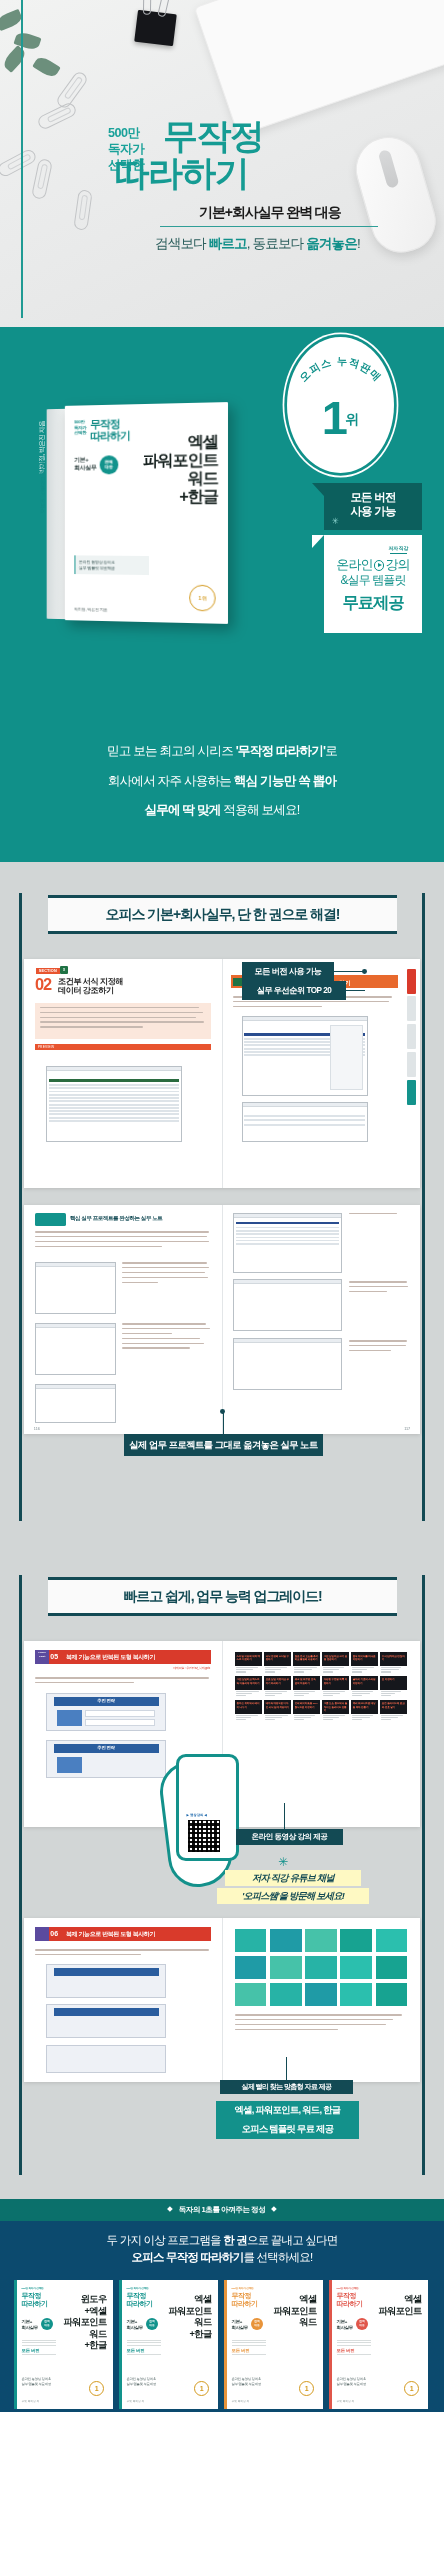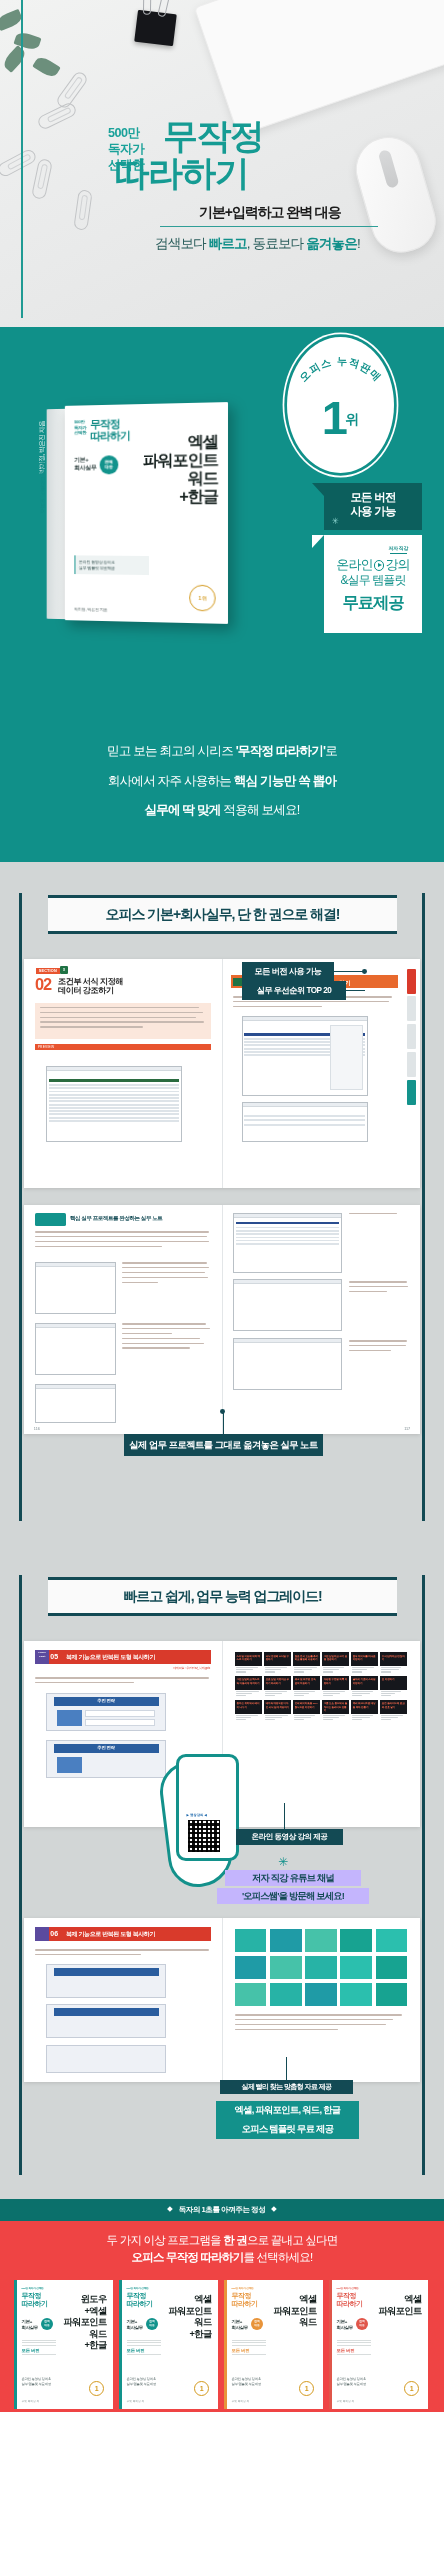--- a/index.html
+++ b/index.html
@@ -185,31 +185,31 @@
            border-radius:9.8px; background:#fff; }
   .phone .qr { position:absolute; left:8.7px; bottom:6.5px; width:32px; height:32px;
            background:
              repeating-linear-gradient(90deg,#111 0 2.2px,#fff 2.2px 4.4px),
              repeating-linear-gradient(0deg,#111 0 2.2px,transparent 2.2px 4.4px);
            background-blend-mode:multiply; }
   .phone .vlabel { position:absolute; left:7.6px; bottom:41px; font-size:3.3px; color:#1462a8; font-weight:bold; }
   .hand { position:absolute; width:65px; height:126px; background:#ffffff;
           border:3.3px solid #13918b; border-radius:33px 9.8px 38px 33px; transform:rotate(-7deg); }
 
-  .minihead { position:absolute; background:#c4b5fd; text-align:center; font-weight:bold;
-              color:#134a54; letter-spacing:-0.8px; }
+  .minihead { position:absolute; background:#fef9c3; text-align:center; font-weight:bold;
+              color:#134a54; letter-spacing:-0.8px;font-style:italic; }
   .tealtag { position:absolute; background:#13918b; color:#fff; text-align:center;
              font-weight:bold; letter-spacing:-0.7px; display:flex; align-items:center;
              justify-content:center; }
   .darktag { position:absolute; background:#134a54; color:#fff; text-align:center;
              font-weight:bold; letter-spacing:-0.6px; display:flex; align-items:center;
              justify-content:center; }
 
   
-  .footer { position:relative; width:444px; height:213px; background:#ef4444; }
+  .footer { position:relative; width:444px; height:213px; background:#0c4a6e; }
   .fbar { position:absolute; left:0; right:0; top:0; height:22px; background:#0b706b; }
   .fbar-in { position:absolute; left:0; right:0; top:6px; text-align:center; color:#ffffff;
              font-size:7.6px; font-weight:bold; letter-spacing:-0.5px; }
   .fbar-in .dia { display:inline-block; width:3.8px; height:3.8px; background:#ffffff;
              transform:rotate(45deg); margin:0 6.5px; vertical-align:1.1px; }
   .f-l1 { position:absolute; left:0; right:0; top:34px; text-align:center; color:#ffffff;
           font-size:11.5px; letter-spacing:-0.8px; }
   .f-l1 b { font-weight:bold; }
   .f-l2 { position:absolute; left:0; right:0; top:51px; text-align:center; color:#ffffff;
           font-size:11.5px; letter-spacing:-0.8px; }
@@ -260,21 +260,21 @@
     <div class="accent-vline"></div>
 
     <div class="hero-text">
       <div class="hero-kicker">
         <div>500만</div>
         <div>독자가</div>
         <div>선택한</div>
       </div>
       <div class="hero-title">무작정</div>
       <div class="hero-title2">따라하기</div>
-      <div class="hero-sub">기본+입력하고 완벽 대응</div>
+      <div class="hero-sub">기본+회사실무 완벽 대응</div>
       <div class="hero-rule"></div>
       <div class="hero-tag"><span>검색보다 </span><b>빠르고</b><span>, 동료보다 </span><b>옮겨놓은</b><span>!</span></div>
     </div>
   </section>
 
   <section class="teal book">
 
     <div class="rank-oval">
       <svg class="rank-arc" viewBox="0 0 196 90">
         <defs>

